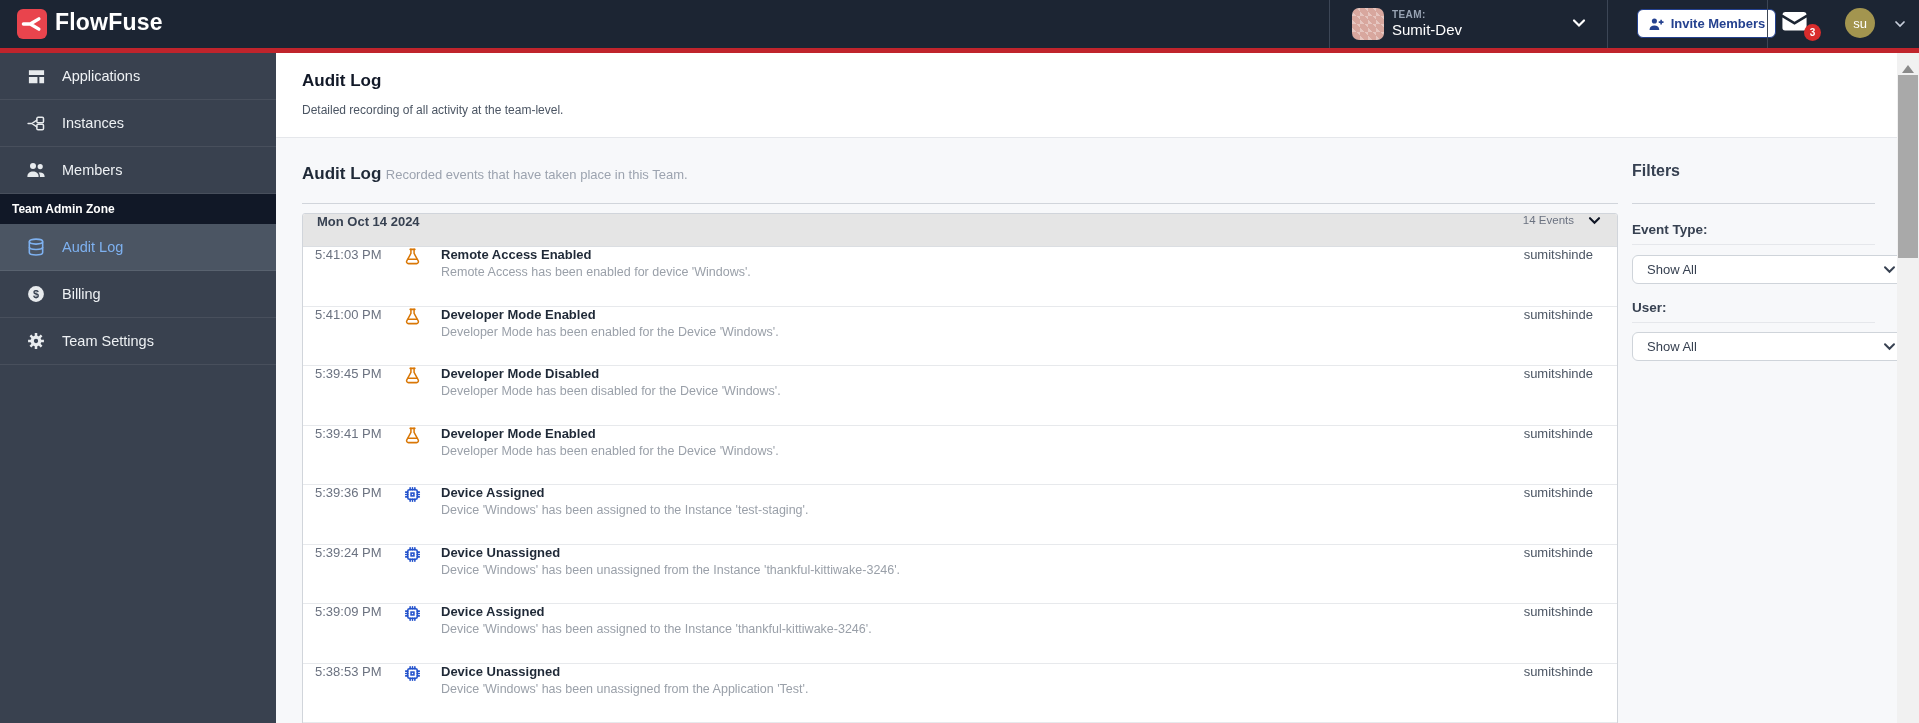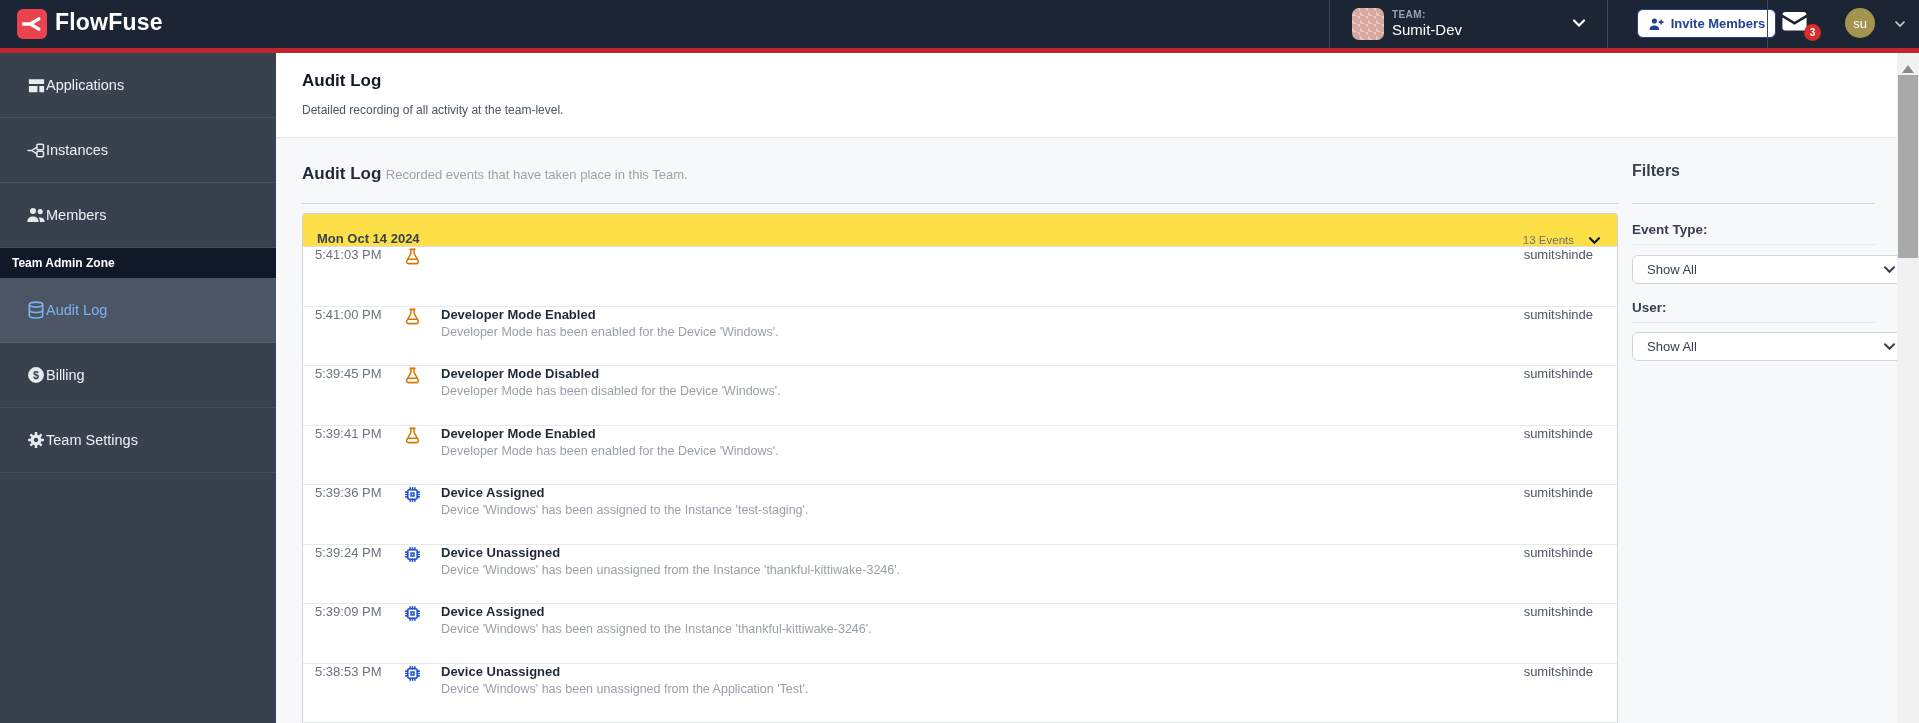--- a/index.html
+++ b/index.html
@@ -17,39 +17,39 @@
   .team-label { position:absolute; left:1392px; top:9px; font-size:10px; font-weight:700; color:#98a3b3; letter-spacing:.4px; }
   .team-name { position:absolute; left:1392px; top:21px; font-size:15px; color:#ffffff; }
   .hdr-chevron { position:absolute; }
   .invite-btn { position:absolute; left:1621px; top:9px; width:139px; height:29px; background:#ffffff; border:1.5px solid #24418f; border-radius:6px; color:#24418f; font-size:13px; font-weight:700; display:flex; align-items:center; justify-content:center; gap:7px; cursor:pointer;margin-left:16px; }
   .mail-wrap { position:absolute; left:1781px; top:11px; width:27px; height:21px; }
   .badge { position:absolute; left:1804px; top:24px; width:17px; height:17px; border-radius:50%; background:#d92c2c; color:#fff; font-size:10px; font-weight:700; display:flex; align-items:center; justify-content:center; }
   .user-avatar { position:absolute; left:1845px; top:8px; width:30px; height:30px; border-radius:50%; background:#a3954f; color:#fff; font-size:13px; display:flex; align-items:center; justify-content:center; }
 
   
   .sidebar { position:absolute; left:0; top:53px; width:276px; height:670px; background:#39414f; }
-  .side-item { height:65px; display:flex; align-items:center; padding-left:26px; gap:0; border-bottom:1px solid rgba(255,255,255,.08); color:#eef1f4; font-size:14.5px; cursor:pointer; }
+  .side-item { height:47px; display:flex; align-items:center; padding-left:26px; gap:16px; border-bottom:1px solid rgba(255,255,255,.08); color:#eef1f4; font-size:14.5px; cursor:pointer; }
   .side-item .si-icon { width:20px; height:20px; display:flex; align-items:center; justify-content:center; color:#e8ebee; }
   .side-item.selected { background:#4b5563; color:#7eb1f0; }
   .side-item.selected .si-icon { color:#7eb1f0; }
   .admin-strip { height:30px; background:#111827; color:#ffffff; font-size:12px; font-weight:600; display:flex; align-items:center; padding-left:12px; }
 
   
   .page-head { position:absolute; left:276px; top:53px; width:1621px; height:85px; background:#ffffff; border-bottom:1px solid #e5e7eb; }
   .page-title { position:absolute; left:26px; top:18px; font-size:17px; font-weight:700; color:#111827; }
   .page-sub { position:absolute; left:26px; top:50px; font-size:12px; color:#4b5563; }
   .page-body { position:absolute; left:276px; top:138px; width:1621px; height:585px; background:#f7f8fa; }
 
   .section-head { position:absolute; left:26px; top:26px; }
   .section-title { font-size:17px; font-weight:700; color:#1f2937; }
   .section-sub { font-size:13px; color:#9ca3af; }
   .section-div { position:absolute; left:26px; top:65px; width:1316px; height:1px; background:#d1d5db; }
 
   .events-box { position:absolute; left:26px; top:75px; width:1316px; height:520px; background:#ffffff; border:1px solid #d1d5db; border-radius:3px; overflow:hidden; }
-  .group-head { height:33px; background:#fde047; border-bottom:1px solid #dbdee2; display:flex; align-items:flex-end; padding:0 16px 0 14px; cursor:pointer; }
+  .group-head { height:33px; background:#e5e5e5; border-bottom:1px solid #dbdee2; display:flex; align-items:flex-start; padding:0 16px 0 14px; cursor:pointer; }
   .group-date { font-size:13px; font-weight:700; color:#374151; }
   .group-right { margin-left:auto; display:flex; align-items:center; gap:14px; }
   .group-count { font-size:11.5px; color:#6b7280; }
   .event-row { height:59.5px; display:flex; align-items:flex-start; border-bottom:1px solid #e7e9ec; padding-left:12px; }
   .ev-time { width:88px; font-size:13px; color:#6b7280; flex:none; }
   .ev-icon { width:38px; flex:none; display:flex; align-items:center; }
   .ev-text { display:flex; flex-direction:column; gap:3px; }
   .ev-title { font-size:13px; font-weight:700; color:#1f2937; }
   .ev-desc { font-size:12.5px; color:#9aa0a9; }
   .ev-user { margin-left:auto; padding-right:24px; font-size:13px; color:#4b5563; }
@@ -193,36 +193,40 @@
   <div class="section-head">
     <span class="section-title">Audit Log</span>
     <span class="section-sub">Recorded events that have taken place in this Team.</span>
   </div>
   <div class="section-div"></div>
 
   <div class="events-box">
     <div class="group-head">
       <span class="group-date">Mon Oct 14 2024</span>
       <span class="group-right">
-        <span class="group-count">13 Events</span>
+        <span class="group-count">14 Events</span>
         <svg width="13" height="9" viewBox="0 0 14 10" fill="none" stroke="#111827" stroke-width="2.4" stroke-linecap="round">
             <path d="M2 2.5l5 5 5-5"></path>
           </svg>
       </span>
     </div>
     <div id="event-rows">
         <div class="event-row">
     <span class="ev-time">5:41:03 PM</span>
     <span class="ev-icon">
             <svg viewBox="0 0 24 24" width="19" height="19" fill="none" stroke="#d97706" stroke-width="1.9" stroke-linecap="round" stroke-linejoin="round">
               <path d="M9 3h6"></path>
               <path d="M10 3v5.2L4.8 17.4c-.9 1.6.3 3.6 2.1 3.6h10.2c1.8 0 3-2 2.1-3.6L14 8.2V3"></path>
               <path d="M6.6 15.5h10.8"></path>
             </svg>
           </span>
+    <span class="ev-text">
+      <span class="ev-title">Remote Access Enabled</span>
+      <span class="ev-desc">Remote Access has been enabled for device 'Windows'.</span>
+    </span>
     <span class="ev-user">sumitshinde</span>
   </div>
         <div class="event-row">
     <span class="ev-time">5:41:00 PM</span>
     <span class="ev-icon">
             <svg viewBox="0 0 24 24" width="19" height="19" fill="none" stroke="#d97706" stroke-width="1.9" stroke-linecap="round" stroke-linejoin="round">
               <path d="M9 3h6"></path>
               <path d="M10 3v5.2L4.8 17.4c-.9 1.6.3 3.6 2.1 3.6h10.2c1.8 0 3-2 2.1-3.6L14 8.2V3"></path>
               <path d="M6.6 15.5h10.8"></path>
             </svg>

